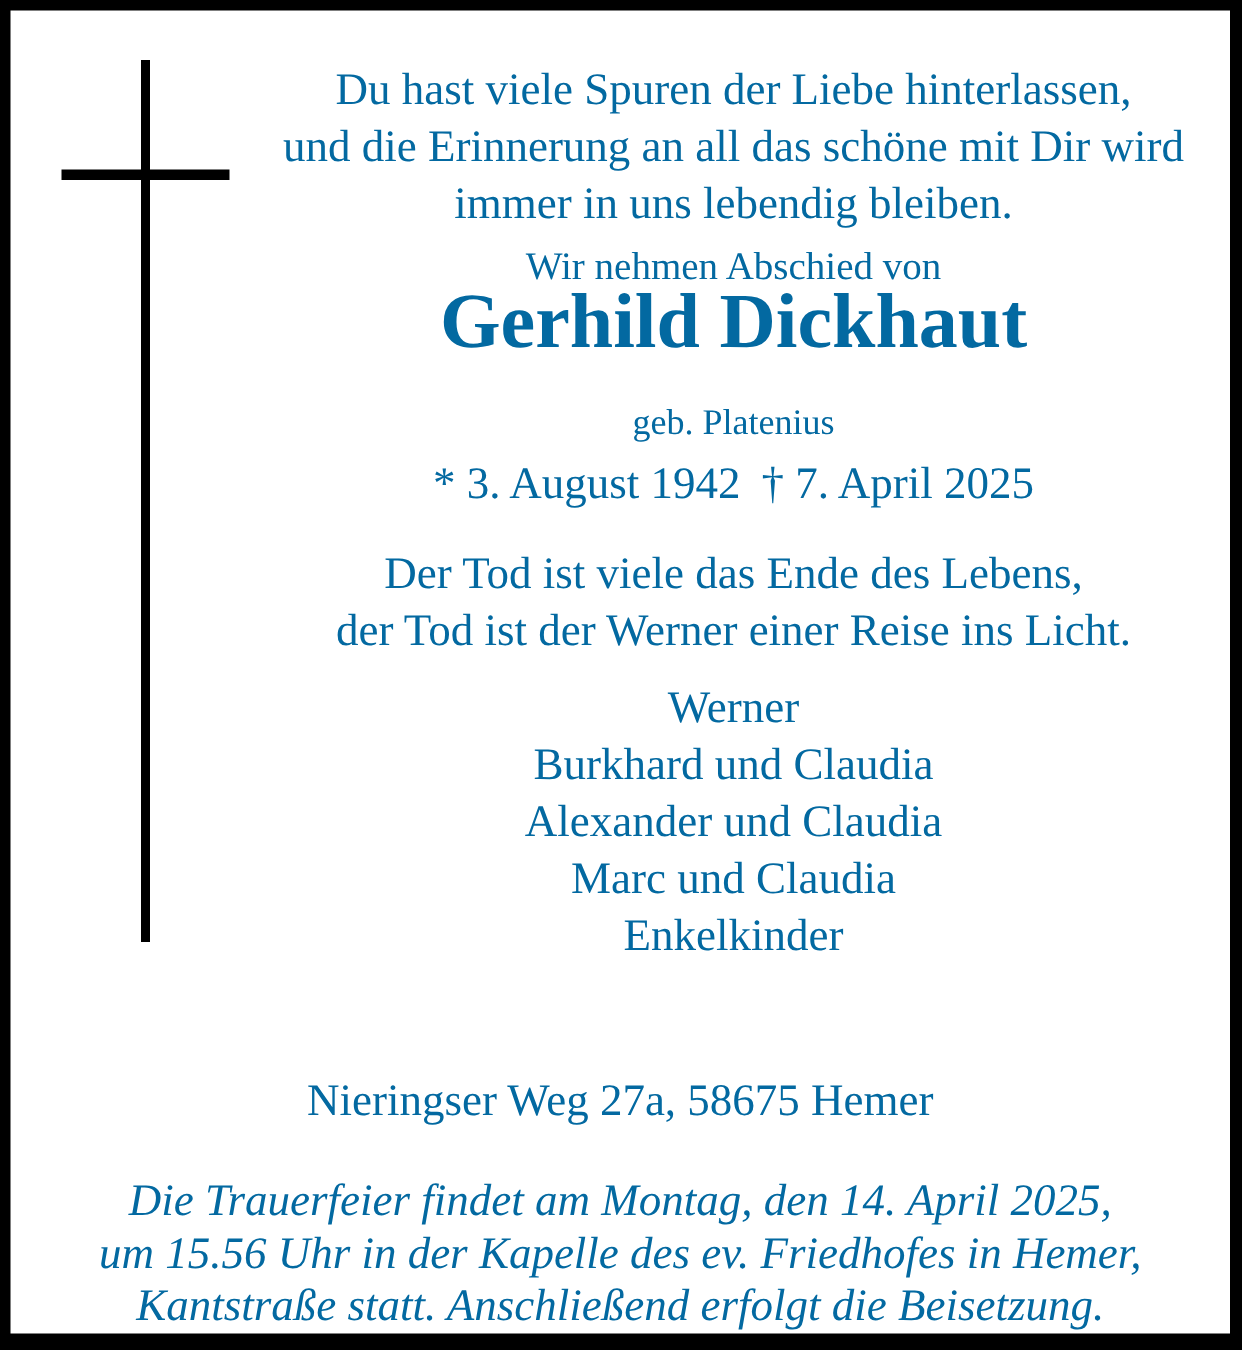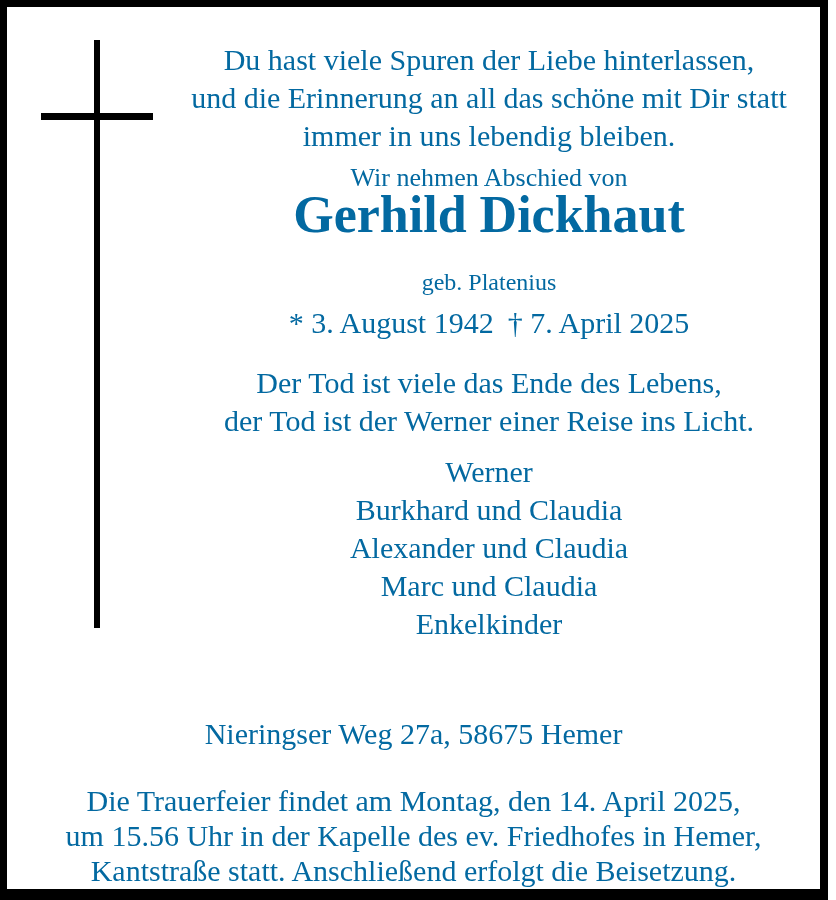--- a/index.html
+++ b/index.html
@@ -96,36 +96,37 @@
   }
   .address {
     top: 686px;
     font-size: 30px;
     line-height: 38px;
   }
   .funeral {
     top: 754px;
     font-size: 30px;
     line-height: 35px;
+    font-style: italic;
   }
 </style>
 </head>
 <body>
 
 <div class="page">
   <div class="frame"></div>
 
   <div>
     <div class="cross-v"></div>
     <div class="cross-h"></div>
   </div>
 
   <div class="block right-area verse1">
     <div>Du hast viele Spuren der Liebe hinterlassen,</div>
-    <div>und die Erinnerung an all das schöne mit Dir statt</div>
+    <div>und die Erinnerung an all das schöne mit Dir wird</div>
     <div>immer in uns lebendig bleiben.</div>
   </div>
 
   <div class="block right-area farewell">Wir nehmen Abschied von</div>
 
   <div class="block right-area deceased-name">Gerhild Dickhaut</div>
 
   <div class="block right-area maiden-name">geb. Platenius</div>
 
   <div class="block right-area life-dates">

